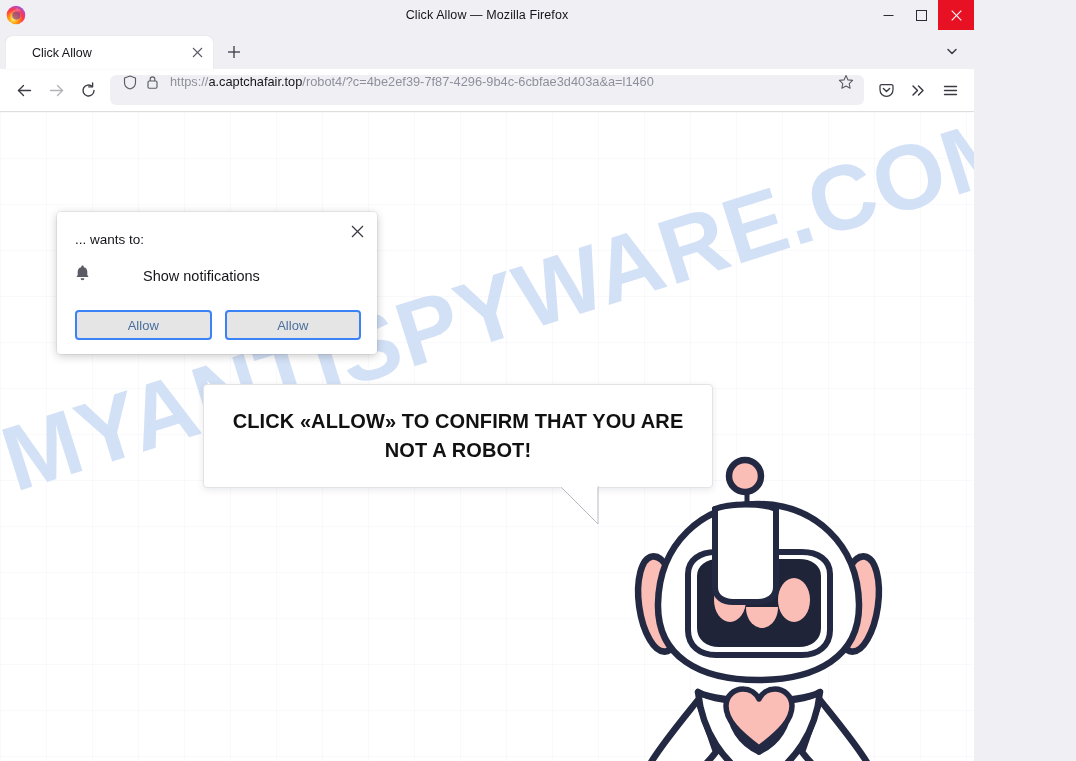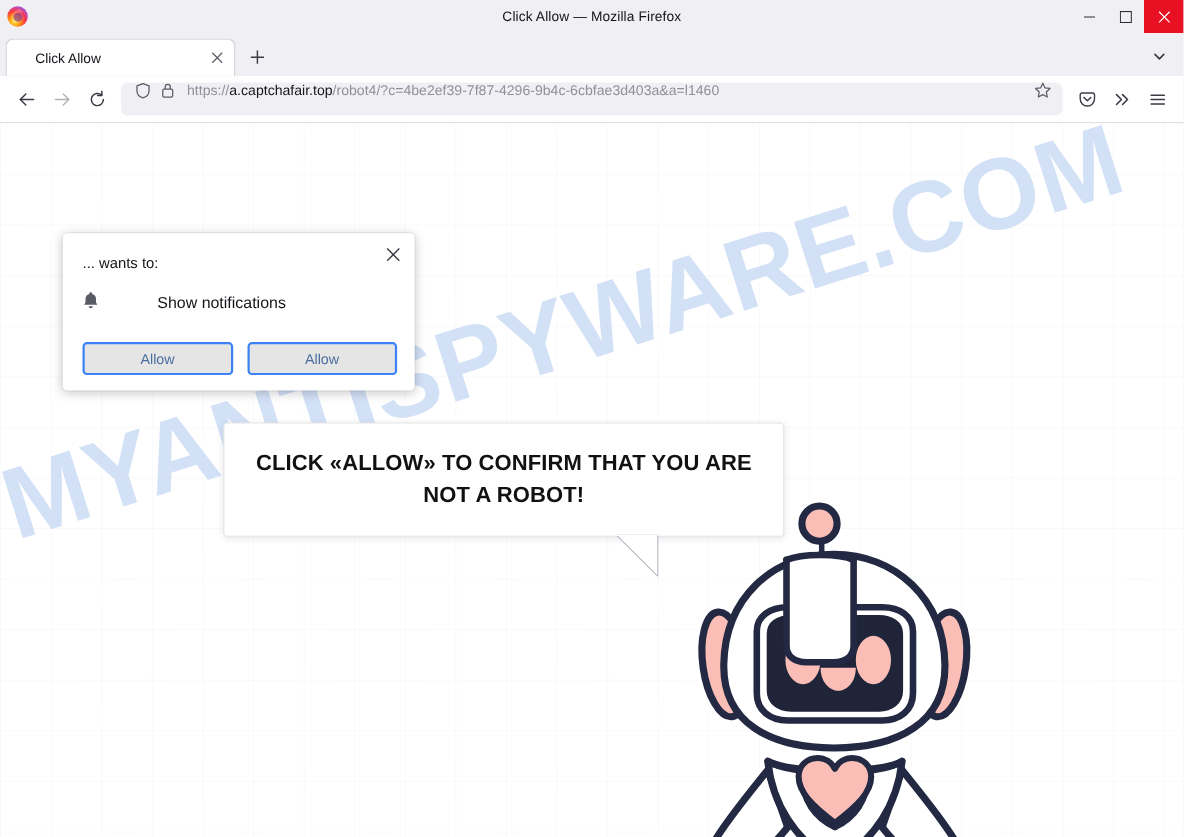--- a/index.html
+++ b/index.html
@@ -9,21 +9,21 @@
   body {
     width: 1076px;
     height: 761px;
     overflow: hidden;
     font-family: "Liberation Sans", sans-serif;
     background: #f0f0f4;
     -webkit-font-smoothing: antialiased;
   }
   #app {
     position: relative;
-    width: 1076px;
+    width: 974px;
     height: 761px;
     background: #f9f9fb;
     box-sizing: border-box;
     display: flex;
     flex-direction: column;
   }
 
   
   .titlebar {
     position: relative;

